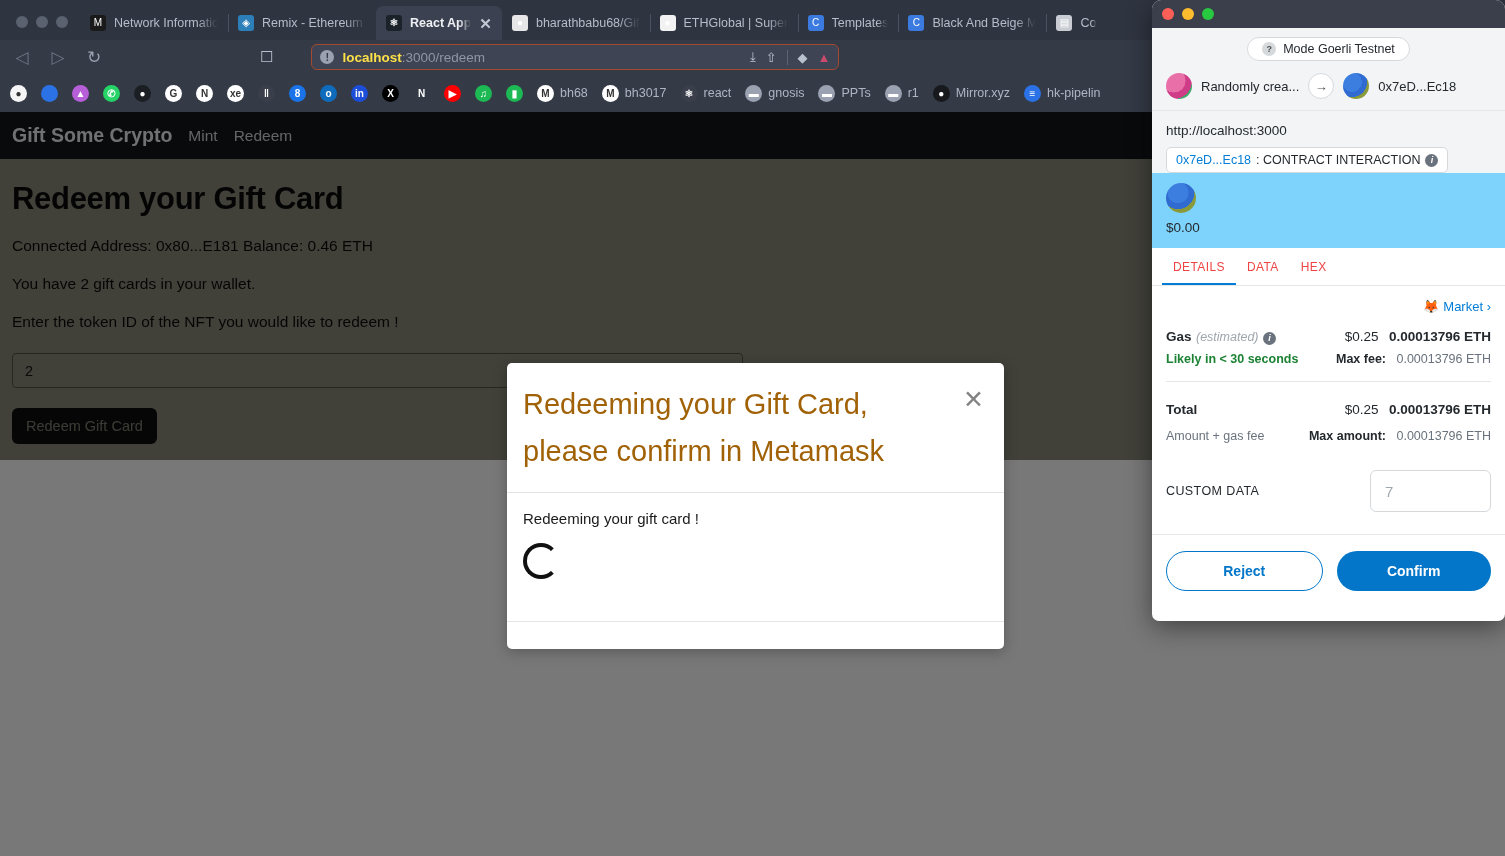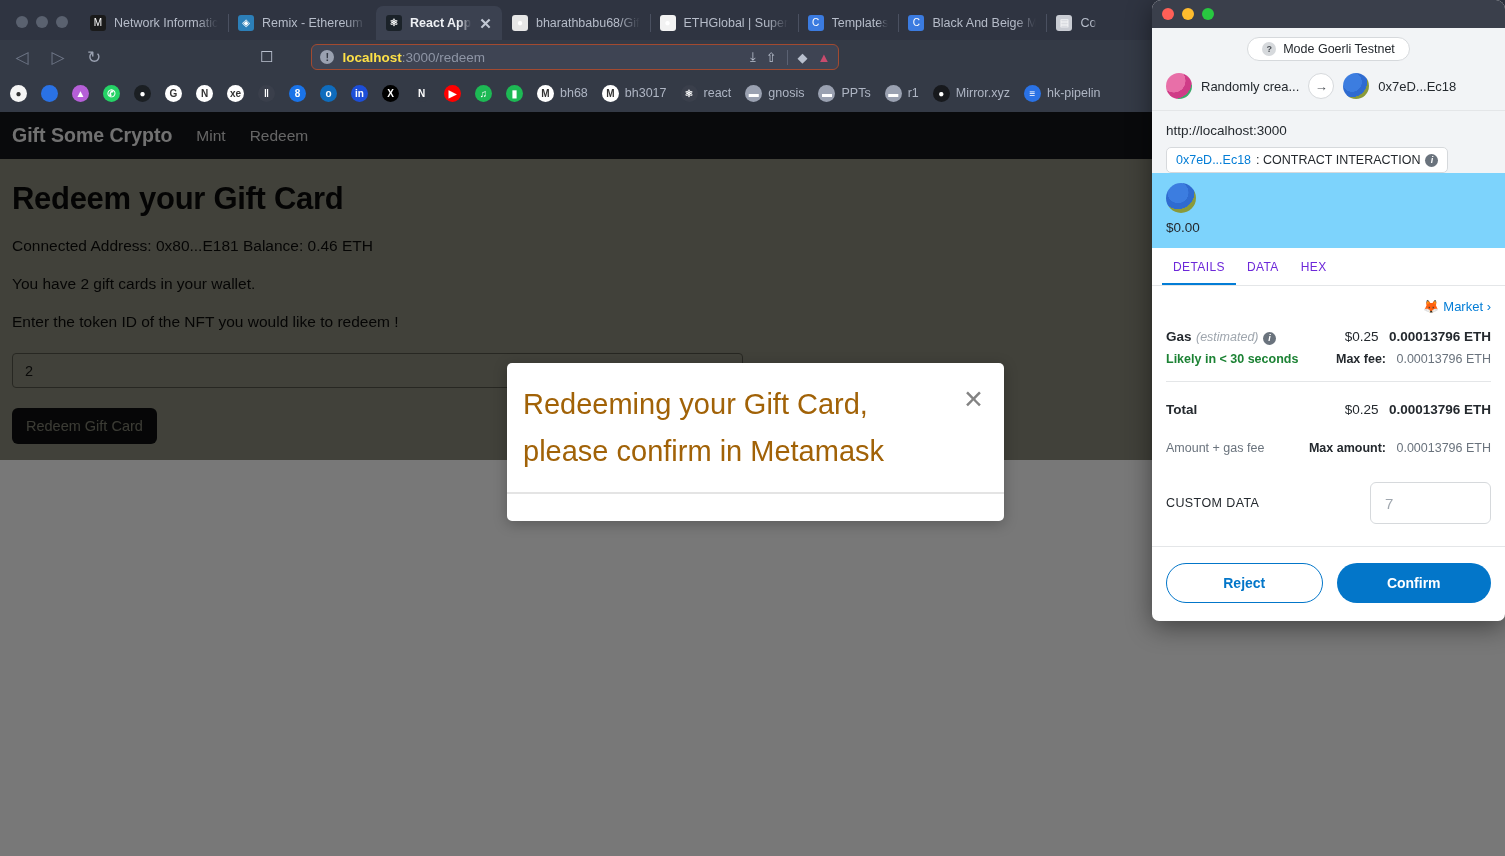--- a/index.html
+++ b/index.html
@@ -85,21 +85,21 @@
     padding: 0 10px; overflow: hidden;
   }
   .bm { display: flex; align-items: center; gap: 6px; font-size: 12.5px; color: #aeb5c3; white-space: nowrap; }
   .bm .bmi { width: 17px; height: 17px; border-radius: 50%; flex: none; display: flex;
              align-items: center; justify-content: center; font-size: 10px; color: #fff; font-weight: bold; }
 
   
   .page { position: absolute; top: 112px; left: 0; right: 0; bottom: 0; background: #fff; overflow: hidden; }
   .site-nav {
     height: 47px; background: #14161a; display: flex; align-items: center;
-    gap: 24px; padding: 0 12px; position: relative; z-index: 3;
+    gap: 16px; padding: 0 12px; position: relative; z-index: 3;
   }
   .site-brand { color: #f1f1f1; font-size: 19.5px; font-weight: bold; }
   .site-link { color: #d7d7d7; font-size: 15.5px; }
   .page-body { padding: 22px 12px; position: relative; }
   .page-h1 { font-size: 31px; font-weight: bold; color: #121212; letter-spacing: -0.3px; }
   .page-p { font-size: 15.5px; color: #141414; margin-top: 20px; }
   .token-input {
     margin-top: 22px; width: 731px; height: 35px; border: 1px solid #9a9a93;
     background: #fff; border-radius: 4px; display: flex; align-items: center;
     padding: 0 12px; font-size: 14.5px; color: #2a2a2a;
@@ -192,21 +192,21 @@
   .mm-amt .ball {
     width: 30px; height: 30px; border-radius: 50%;
     background: radial-gradient(circle at 40% 32%, #3c7de0 0 38%, #2f6bd0 39% 60%, #8a9a3a 61% 100%);
   }
   .mm-amt .usd { font-size: 13.5px; color: #24292e; margin-top: 7px; }
   .mm-tabs {
     display: flex; gap: 0; border-bottom: 1px solid #e4e6e8; background: #fff; padding: 0 10px;
   }
   .mm-tab {
     padding: 12px 11px 9px 11px; font-size: 12px; letter-spacing: 0.4px;
-    color: #6d28d9; border-bottom: 2px solid transparent;
+    color: #ef4444; border-bottom: 2px solid transparent;
   }
   .mm-tab.active { border-bottom-color: #037dd6; }
   .mm-details { padding: 13px 14px 0 14px; }
   .mm-market { text-align: right; font-size: 13px; color: #037dd6; }
   .mm-row { display: flex; align-items: baseline; margin-top: 13px; }
   .mm-row .l { flex: 1; }
   .mm-row .r { text-align: right; white-space: nowrap; }
   .lbl-bold { font-size: 13.5px; font-weight: bold; color: #24292e; }
   .lbl-est { font-size: 12.5px; color: #9fa6ae; font-style: italic; }
   .lbl-green { font-size: 12.5px; font-weight: bold; color: #1c8234; }
@@ -431,20 +431,24 @@
     </div>
     <div class="page-tint"></div>
     <div class="scrim"></div>
   </div>
 
   <div class="modal">
     <div class="modal-head">
       <div class="modal-title">Redeeming your Gift Card, please confirm in Metamask</div>
       <div class="modal-x">✕</div>
     </div>
+    <div class="modal-body">
+      <div class="modal-body-text">Redeeming your gift card !</div>
+      <div class="spinner"></div>
+    </div>
     <div class="modal-foot"></div>
   </div>
 </div>
 
 <div class="mm">
   <div class="mm-titlebar">
     <div class="mm-lights">
       <i style="background:#ff5f57"></i>
       <i style="background:#febc2e"></i>
       <i style="background:#28c840"></i>
@@ -515,21 +519,21 @@
     <div class="mm-hr"></div>
     <div class="mm-row" style="margin-top:18px">
       <div class="l">
         <span class="lbl-bold">Total</span>
       </div>
       <div class="r">
         <span class="val-usd">$0.25</span>
         <span class="val-eth">0.00013796 ETH</span>
       </div>
     </div>
-    <div class="mm-row" style="margin-top:20px">
+    <div class="mm-row" style="margin-top:8px">
       <div class="l">
         <span class="val-sub-v" style="margin-left:0">Amount + gas fee</span>
       </div>
       <div class="r">
         <span class="val-sub-k">Max amount:</span>
         <span class="val-sub-v">0.00013796 ETH</span>
       </div>
     </div>
   </div>
 

